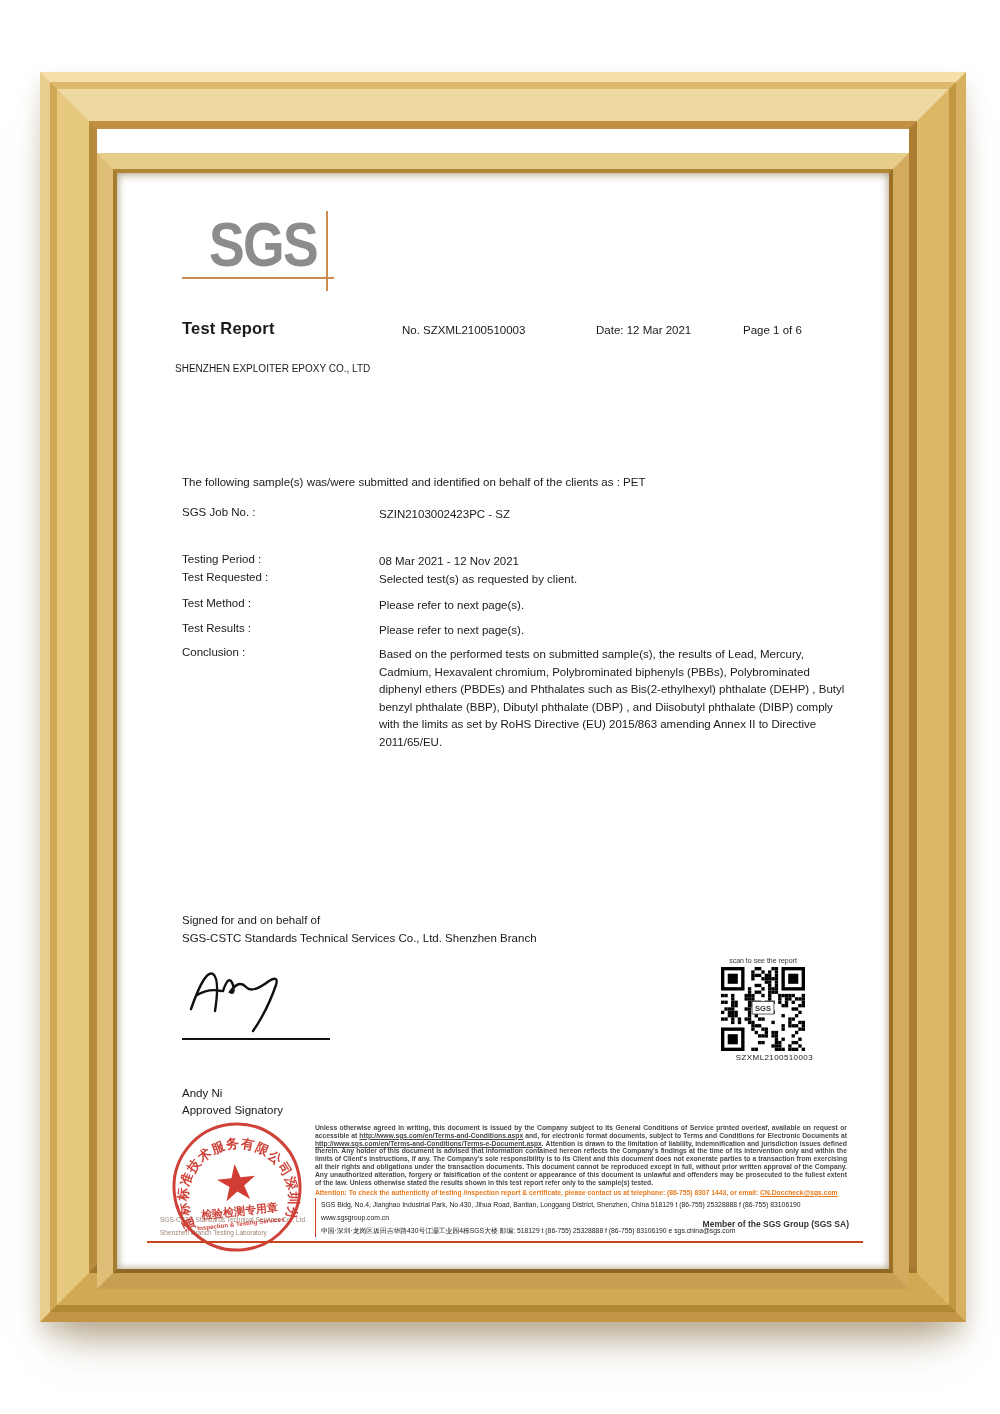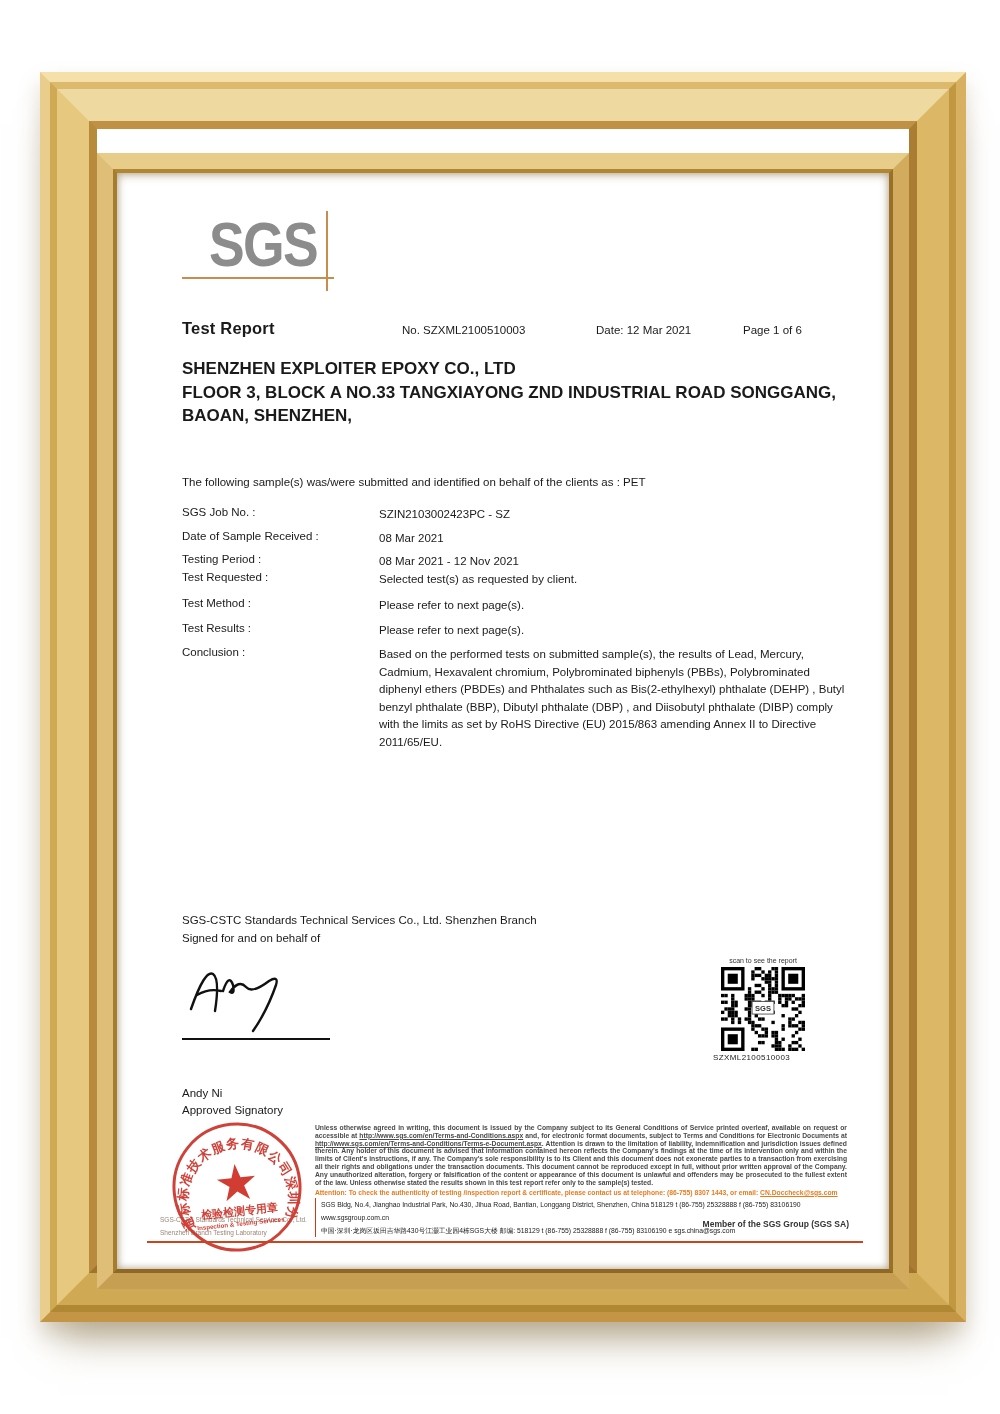--- a/index.html
+++ b/index.html
@@ -28,35 +28,35 @@
   .sgs-logo{left:92px;top:40px;font-size:63px;font-weight:bold;color:#8c8c8c;
             line-height:1;letter-spacing:-2px;transform:scaleX(.85);transform-origin:left top;}
   .logo-hline{left:65px;top:104px;width:152px;height:2px;background:#c88c4e;}
   .logo-vline{left:209px;top:38px;width:2px;height:80px;background:#c88c4e;}
   
   .rpt-title{left:65px;top:146px;font-size:16.5px;font-weight:bold;letter-spacing:.2px;}
   .rpt-no{left:275px;top:151px;font-size:11.5px;padding-left:10px;}
   .rpt-date{left:479px;top:151px;font-size:11.5px;}
   .rpt-page{left:626px;top:151px;font-size:11.5px;}
   
-  .client{left:65px;top:184px;font-size:17px;line-height:23.5px;width:690px;font-weight:bold;}
+  .client{left:58px;top:184px;font-size:10px;line-height:23.5px;width:690px;}
   .statement{left:65px;top:303px;font-size:11.5px;}
   
   .row{left:65px;font-size:11.5px;display:flex;}
   .row .lbl{width:197px;flex:none;}
   .row .val{width:472px;line-height:17.5px;}
   
   .signed{left:65px;top:739px;font-size:11.5px;line-height:17.5px;}
   .sig-svg{left:68px;top:792px;}
   .sig-line{left:65px;top:865px;width:148px;height:2px;background:#111;}
   .sig-name{left:65px;top:912px;font-size:11.5px;line-height:17px;}
   
   .qr-top{left:598px;top:784px;width:96px;text-align:center;font-size:7px;color:#333;}
   .qr-svg{left:604px;top:794px;}
-  .qr-bottom{left:596px;top:880px;width:100px;text-align:left;font-size:8px;color:#222;letter-spacing:.4px;}
+  .qr-bottom{left:596px;top:880px;width:100px;text-align:right;font-size:8px;color:#222;letter-spacing:.4px;}
   
   .under-stamp{left:43px;top:1041px;font-size:6.5px;color:#9b8576;line-height:12.5px;width:190px;}
   .stamp{left:45px;top:939px;opacity:.88;transform:rotate(-6deg);}
   
   .fineprint{left:198px;top:951px;width:532px;font-size:6.75px;font-weight:bold;color:#4a4a4a;
              line-height:1.16;text-align:justify;}
   .fineprint a{color:#4a4a4a;text-decoration:underline;}
   .attention{margin-top:2px;color:#e87a1e;text-align:left;}
   .attention a{color:#e87a1e;}
   .addr{margin-top:2px;border-left:1.5px solid #cc3a1a;padding-left:5px;
@@ -80,33 +80,28 @@
         <div class="abs logo-hline"></div>
         <div class="abs logo-vline"></div>
 
         <div class="abs rpt-title">Test Report</div>
         <div class="abs rpt-no">No. SZXML2100510003</div>
         <div class="abs rpt-date">Date: 12 Mar 2021</div>
         <div class="abs rpt-page">Page 1 of 6</div>
 
         <div class="abs client">
           <div>SHENZHEN EXPLOITER EPOXY CO., LTD</div>
-          <div style="line-height:23px;">FLOOR 3, BLOCK A NO.33 TANGXIAYONG ZND INDUSTRIAL ROAD SONGGANG, BAOAN, SHENZHEN,</div>
         </div>
 
         <div class="abs statement">The following sample(s) was/were submitted and identified on behalf of the clients as : PET</div>
 
         <div class="abs row" style="top:333px">
           <span class="lbl">SGS Job No. :</span>
           <span class="val">SZIN2103002423PC - SZ</span>
         </div>
-        <div class="abs row" style="top:357px">
-          <span class="lbl">Date of Sample Received :</span>
-          <span class="val">08 Mar 2021</span>
-        </div>
         <div class="abs row" style="top:380px">
           <span class="lbl">Testing Period :</span>
           <span class="val">08 Mar 2021 - 12 Nov 2021</span>
         </div>
         <div class="abs row" style="top:398px">
           <span class="lbl">Test Requested :</span>
           <span class="val">Selected test(s) as requested by client.</span>
         </div>
         <div class="abs row" style="top:424px">
           <span class="lbl">Test Method :</span>
@@ -115,22 +110,22 @@
         <div class="abs row" style="top:449px">
           <span class="lbl">Test Results :</span>
           <span class="val">Please refer to next page(s).</span>
         </div>
         <div class="abs row" style="top:473px">
           <span class="lbl">Conclusion :</span>
           <span class="val">Based on the performed tests on submitted sample(s), the results of Lead, Mercury, Cadmium, Hexavalent chromium, Polybrominated biphenyls (PBBs), Polybrominated diphenyl ethers (PBDEs) and Phthalates such as Bis(2-ethylhexyl) phthalate (DEHP) , Butyl benzyl phthalate (BBP), Dibutyl phthalate (DBP) , and Diisobutyl phthalate (DIBP) comply with the limits as set by RoHS Directive (EU) 2015/863 amending Annex II to Directive 2011/65/EU.</span>
         </div>
 
         <div class="abs signed">
+          <div>Signed for and on behalf of</div>
           <div>SGS-CSTC Standards Technical Services Co., Ltd. Shenzhen Branch</div>
-          <div>Signed for and on behalf of</div>
         </div>
         <svg class="abs sig-svg" width="145" height="70" viewBox="0 0 145 70">
           <path d="M6 44 Q20 4 28 9 Q35 14 30 46 M12 30 Q24 23 36 26 M38 26 Q44 8 48 20 Q50 30 45 27 Q54 14 61 22 Q67 29 84 16 Q94 10 91 20 Q82 46 68 66" fill="none" stroke="#111" stroke-width="2.4" stroke-linecap="round"></path>
         </svg>
         <div class="abs sig-line"></div>
         <div class="abs sig-name">
           <div>Andy Ni</div>
           <div>Approved Signatory</div>
         </div>
 

